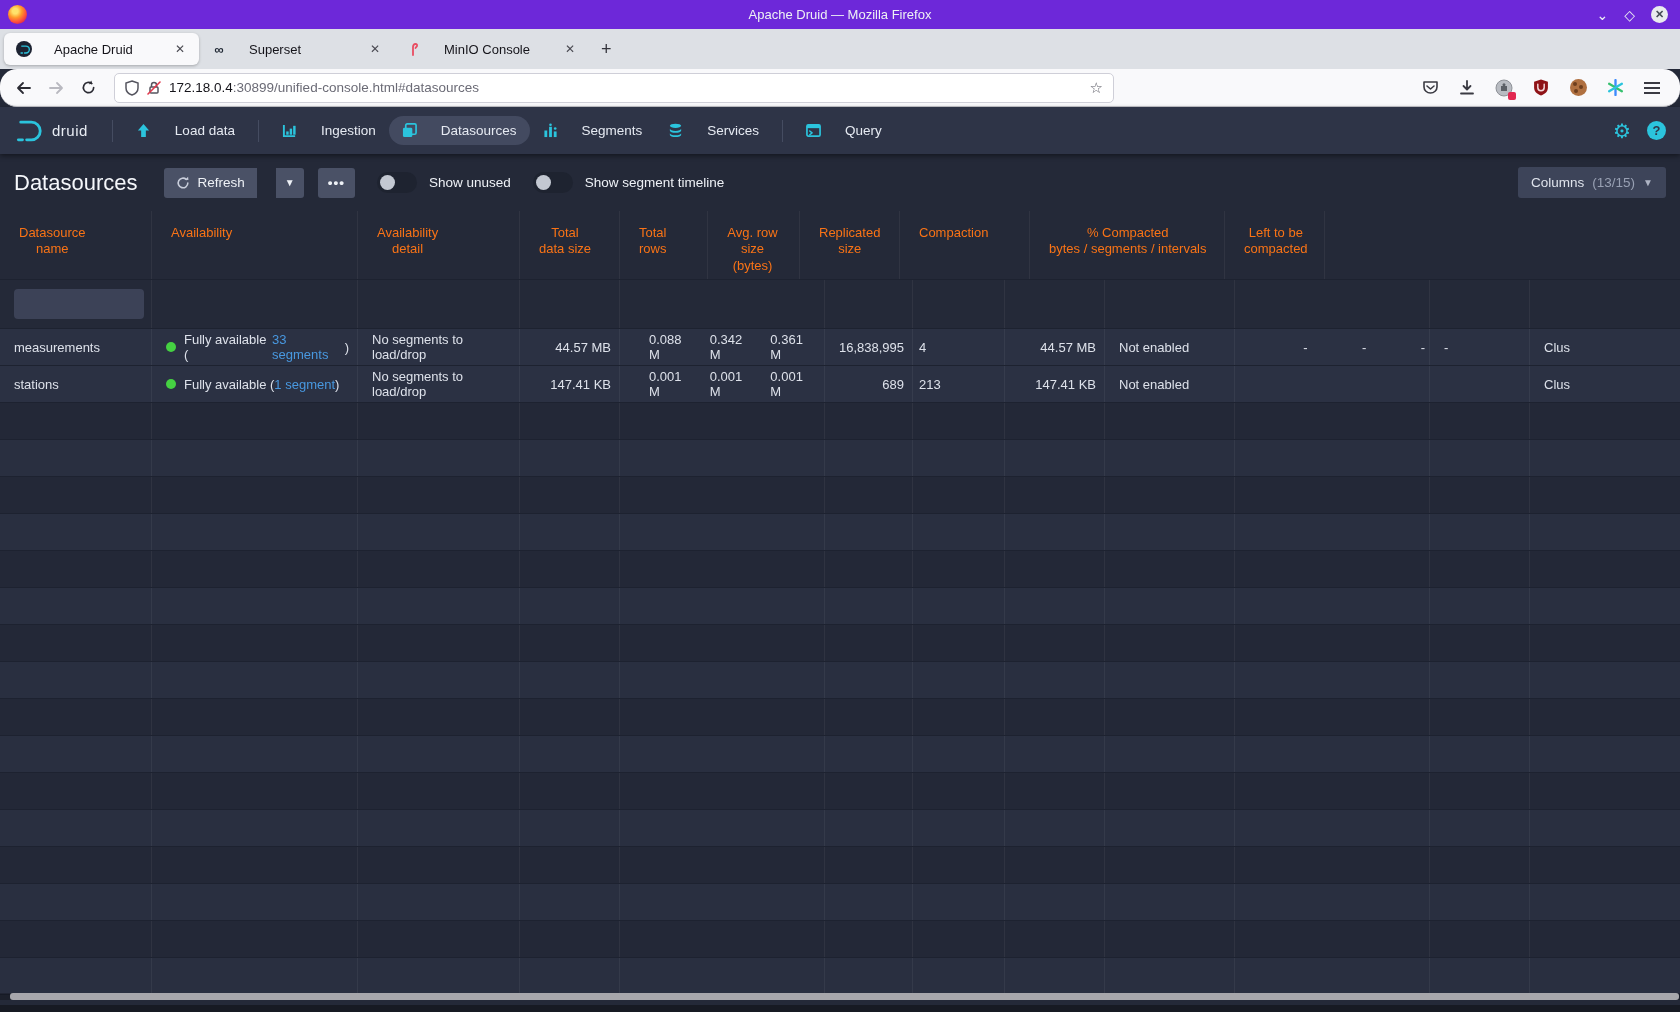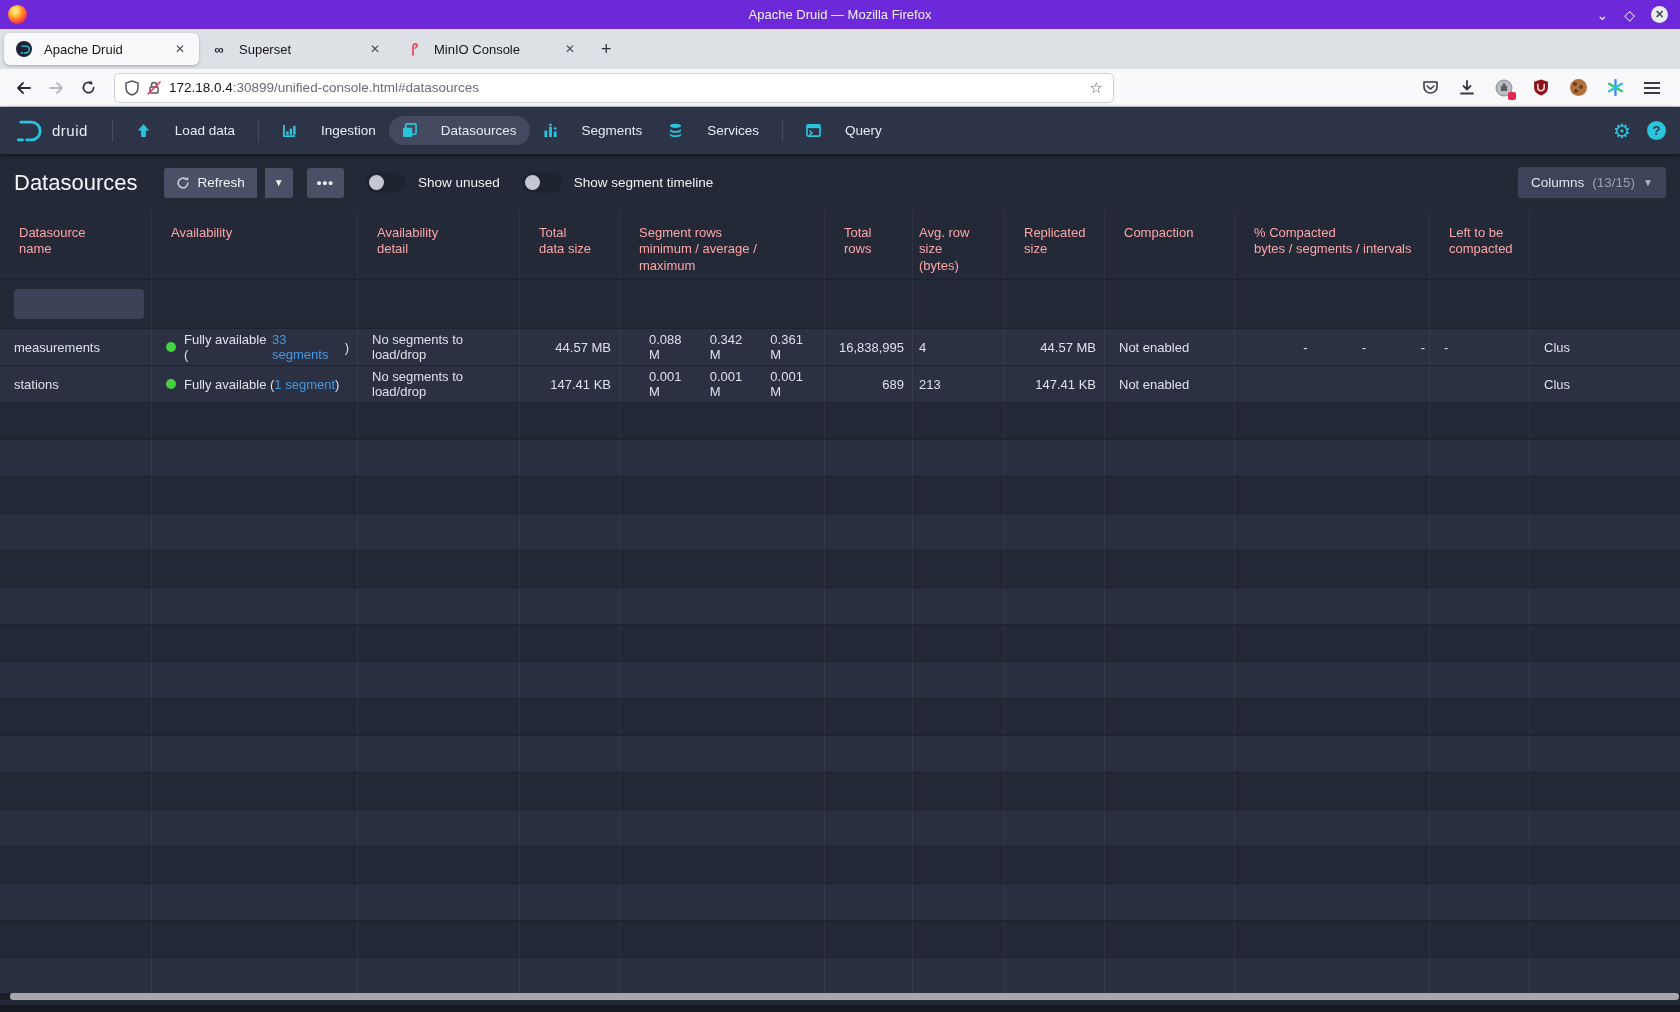--- a/index.html
+++ b/index.html
@@ -10,32 +10,32 @@
   .titlebar { height:29px; background:#6d28d9; display:flex; align-items:center; color:#eef1f4; font-size:13px; position:relative; }
   .ff-logo { width:19px; height:19px; border-radius:50%; margin-left:8px;
     background:radial-gradient(circle at 38% 32%, #ffe26b 0 16%, #ff9a2a 38%, #ff4f3e 62%, #c2185b 88%); }
   .tb-title { position:absolute; left:0; right:0; text-align:center; pointer-events:none; }
   .win-controls { margin-left:auto; display:flex; align-items:center; gap:16px; padding-right:12px; z-index:2; }
   .win-btn { color:#eef1f4; font-size:14px; line-height:1; cursor:default; }
   .win-close { width:17px; height:17px; border-radius:50%; background:#e9ebee; color:#454d56; display:flex; align-items:center; justify-content:center; font-size:11px; font-weight:bold; }
 
   
   .tabstrip { height:40px; background:#dde0e5; display:flex; align-items:center; padding:0 4px; }
-  .tab { height:32px; display:flex; align-items:center; gap:12px; padding:0 10px 0 12px; border-radius:6px; font-size:13px; color:#15141a; min-width:195px; max-width:205px; }
+  .tab { height:32px; display:flex; align-items:center; gap:22px; padding:0 10px 0 12px; border-radius:6px; font-size:13px; color:#15141a; min-width:195px; max-width:205px; }
   .tab.active { background:#f9f9fb; box-shadow:0 1px 3px rgba(0,0,0,.25); }
   .tab .tab-label { flex:1; white-space:nowrap; overflow:hidden; }
   .tab-close { color:#4a4a52; font-size:12px; padding:2px 4px; }
   .newtab-btn { font-size:18px; color:#33333b; padding:0 12px; }
   .favicon { width:16px; height:16px; display:flex; align-items:center; justify-content:center; flex:none; }
   .fav-druid { background:#1d2332; border-radius:50%; }
   .fav-superset { font-weight:bold; font-size:13px; color:#1f2733; }
   .fav-minio { color:#e94d62; }
 
   
-  .toolbar { height:38px; background:#f9f9fb; border-bottom:1px solid #c6c6cc; display:flex; align-items:center; padding:0 10px; gap:4px; }
+  .toolbar { height:38px; background:#f9f9fb; border-bottom:1px solid #c6c6cc; display:flex; align-items:center; padding:0 10px; gap:4px;border-radius:17px; }
   .nav-ic { width:28px; height:28px; display:flex; align-items:center; justify-content:center; border-radius:4px; color:#2b2b33; }
   .nav-ic.disabled { color:#b9b9c0; }
   .urlbox { width:1000px; height:30px; margin-left:8px; background:#ffffff; border:1px solid #cfcfd8; border-radius:5px; display:flex; align-items:center; padding:0 10px; gap:8px; font-size:13.5px; }
   .url-host { color:#15141a; }
   .url-rest { color:#6b6b76; }
   .url-star { margin-left:auto; color:#5b5b66; font-size:15px; }
   .tool-icons { margin-left:auto; display:flex; align-items:center; gap:17px; padding-right:8px; }
   .ticon { width:20px; height:20px; display:flex; align-items:center; justify-content:center; position:relative; }
   .ext-badge { position:absolute; right:-2px; bottom:-2px; width:8px; height:8px; background:#e22850; border-radius:2px; }
   .cookie { width:17px; height:17px; border-radius:50%; background:#b07040; position:relative; overflow:hidden; }
@@ -51,41 +51,41 @@
   .nav-item { display:flex; align-items:center; gap:24px; color:#e6eaf2; font-size:13.5px; padding:7px 13px; border-radius:17px; white-space:nowrap; }
   .nav-item.active { background:#434a60; }
   .nav-right { margin-left:auto; display:flex; align-items:center; gap:16px; }
   .help-circle { width:19px; height:19px; border-radius:50%; background:#2bc4dd; color:#2e3447; font-weight:bold; font-size:13px; display:flex; align-items:center; justify-content:center; }
   .gear { color:#2bc4dd; font-size:20px; line-height:1; }
 
   
   .view-header { height:57px; display:flex; align-items:center; padding:0 14px; gap:14px; }
   .view-title { color:#f5f7fb; font-size:22px; font-weight:400; margin-right:12px; }
   .btn { background:#4a5166; color:#eef1f6; font-size:13.5px; border-radius:3px; height:30px; display:flex; align-items:center; padding:0 12px; gap:8px; }
-  .btn-group { display:flex; gap:8px; }
+  .btn-group { display:flex; gap:19px; }
   .btn-group .btn.main { border-radius:3px 0 0 3px; }
   .btn-group .btn.caret { border-radius:0 3px 3px 0; padding:0 9px; font-size:10px; }
   .btn.more { padding:0 10px; letter-spacing:1px; font-weight:bold; }
   .toggle-wrap { display:flex; align-items:center; gap:12px; margin-left:8px; }
   .toggle { width:40px; height:21px; border-radius:11px; background:#1e2330; position:relative; flex:none; }
   .toggle .knob { position:absolute; left:3px; top:3px; width:15px; height:15px; border-radius:50%; background:#c3c8d2; }
   .toggle-label { color:#eef1f6; font-size:13.5px; }
   .columns-btn { margin-left:auto; background:#3d4459; color:#dfe3ec; font-size:13.5px; height:31px; border-radius:3px; display:flex; align-items:center; gap:8px; padding:0 13px; }
   .columns-count { color:#98a0b3; }
   .columns-btn .caret-dn { font-size:10px; color:#aeb4c4; }
 
   
   .table { position:relative; width:1680px; }
   .trow { display:flex; width:1680px; }
   .tcell { border-right:1px solid rgba(255,255,255,.055); padding:0 8px 0 14px; font-size:13px; color:#dde1ea; display:flex; align-items:center; overflow:hidden; }
   .c0{width:152px}.c1{width:206px}.c2{width:162px}.c3{width:100px}.c4{width:205px}
   .c5{width:88px}.c6{width:92px; padding-left:6px}.c7{width:100px}.c8{width:130px}
   .c9{width:195px; padding-right:4px}.c10{width:100px}.c11{width:150px; border-right:none}
   .thead { height:69px; border-bottom:1px solid #1d2230; }
-  .thead .tcell { white-space:pre-line; align-items:flex-start; padding-top:14px; line-height:1.25; color:#fca5a5; padding-left:19px; }
+  .thead .tcell { white-space:pre-line; align-items:flex-start; padding-top:14px; line-height:1.25; color:#f97316; padding-left:19px;text-align:center; }
   .thead .tcell.c6 { padding-left:6px; }
   .filter-row { height:49px; border-bottom:1px solid #1d2230; }
   .filter-input { width:130px; height:30px; background:#3c4257; border:none; border-radius:4px; margin-top:9px; outline:none; color:#eef1f6; padding:0 8px; font-size:13px; }
   .filter-row .tcell { align-items:flex-start; }
   .drow { height:37px; background:#2b3143; border-bottom:1px solid #1d2230; }
   .erow { height:37px; border-bottom:1px solid #1d2230; }
   .erow.dark { background:#232837; }
   .erow.light { background:#292f40; }
   .al-right { justify-content:flex-end; }
   .dot { width:10px; height:10px; border-radius:50%; background:#45d142; margin-right:8px; flex:none; }
@@ -326,22 +326,20 @@
 <div class="table">
 
   <div class="trow thead">
     <div class="tcell c0">Datasource
 name</div>
     <div class="tcell c1">Availability</div>
     <div class="tcell c2">Availability
 detail</div>
     <div class="tcell c3">Total
 data size</div>
-    <div class="tcell c4">Segment rows
-minimum / average / maximum</div>
     <div class="tcell c5">Total
 rows</div>
     <div class="tcell c6">Avg. row size
 (bytes)</div>
     <div class="tcell c7">Replicated
 size</div>
     <div class="tcell c8">Compaction</div>
     <div class="tcell c9">% Compacted
 bytes / segments / intervals</div>
     <div class="tcell c10">Left to be

